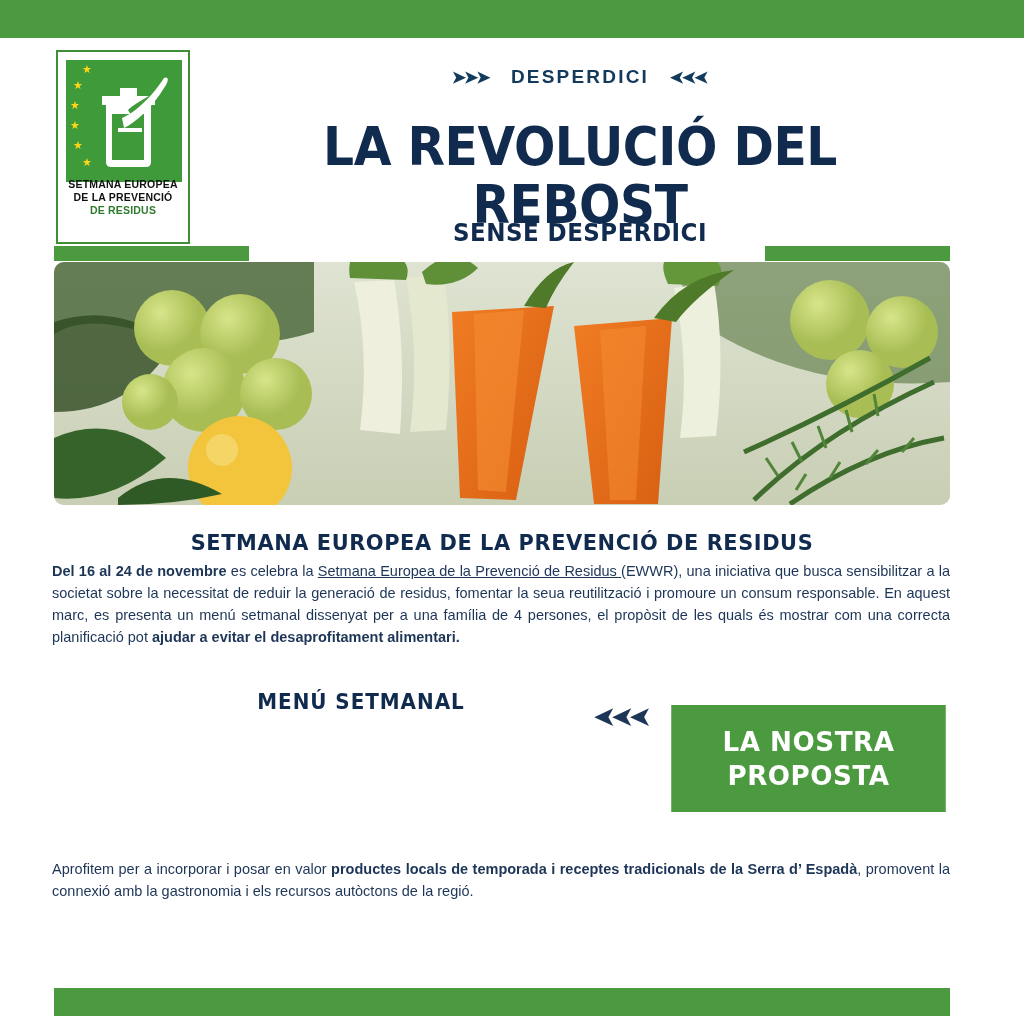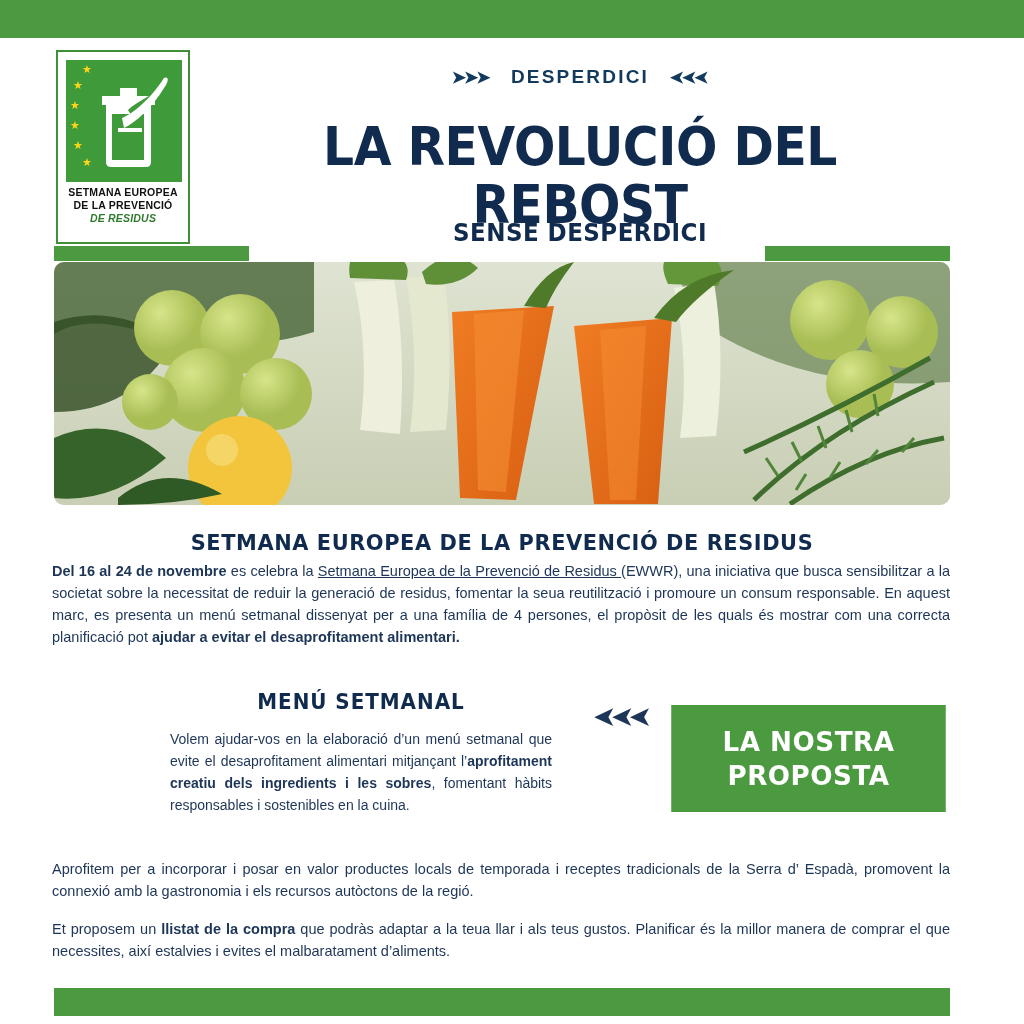--- a/index.html
+++ b/index.html
@@ -67,31 +67,31 @@
     line-height: 11px;
   }
   .logo-hand {
     position: absolute;
     left: 40px; top: 18px;
     width: 72px;
     height: 100px;
   }
   .logo-text {
     position: absolute;
-    left: 0; top: 134px;
+    left: 0; top: 126px;
     width: 130px;
     text-align: center;
     font-family: "Liberation Sans", sans-serif;
     font-weight: bold;
     font-size: 10.5px;
     line-height: 13px;
     color: #111111;
     letter-spacing: 0.2px;
   }
-  .logo-text .g { color: #2f7a2c; font-style: italic; }
+  .logo-text .g { color: #2f7a2c; }
 
   .newsletter-line {
     position: absolute;
     left: 200px; top: 28px;
     width: 760px;
     text-align: center;
     color: #123a5c;
     font-weight: bold;
     font-size: 19px;
     letter-spacing: 2.2px;
@@ -237,21 +237,21 @@
 
   .para2 {
     position: absolute;
     left: 52px; top: 858px;
     width: 898px;
     text-align: justify;
     color: #1d3557;
     font-size: 14.5px;
     line-height: 22px;
   }
-  .para2 b { font-weight: normal; }
+  .para2 b { font-weight: bold; }
 
   .para3 {
     position: absolute;
     left: 52px; top: 918px;
     width: 898px;
     text-align: justify;
     color: #1d3557;
     font-size: 14.5px;
     line-height: 22px;
   }
@@ -381,32 +381,26 @@
   </div>
 
   <div class="sect-title">SETMANA EUROPEA DE LA PREVENCIÓ DE RESIDUS</div>
 
   <div class="para1">
     <b>Del 16 al 24 de novembre</b><span> es celebra la </span><span class="ulink">Setmana Europea de la Prevenció de Residus </span><span>(EWWR), una iniciativa que busca sensibilitzar a la societat sobre la necessitat de reduir la generació de residus, fomentar la seua reutilització i promoure un consum responsable. En aquest marc, es presenta un menú setmanal dissenyat per a una família de 4 persones, el propòsit de les quals és mostrar com una correcta planificació pot </span><b>ajudar a evitar el desaprofitament alimentari.</b>
   </div>
 
   <div class="menu-title">MENÚ SETMANAL</div>
 
-  <div class="menu-text">
-    <span>Volem ajudar-vos en la elaboració d’un menú setmanal que evite el desaprofitament alimentari mitjançant l’</span><b>aprofitament creatiu dels ingredients i les sobres</b><span>, fomentant hàbits responsables i sostenibles en la cuina.</span>
-  </div>
 
   <div class="arrows-left" style="display:inline-block; transform:scaleX(-1);">
     <span>➤➤➤</span>
   </div>
 
   <div class="cta">LA NOSTRA PROPOSTA</div>
 
   <div class="para2">
     <span>Aprofitem per a incorporar i posar en valor </span><b>productes locals de temporada i receptes tradicionals de la Serra d’ Espadà</b><span>, promovent la connexió amb la gastronomia i els recursos autòctons de la regió.</span>
   </div>
 
-  <div class="para3">
-    <span>Et proposem un </span><b>llistat de la compra</b><span> que podràs adaptar a la teua llar i als teus gustos. Planificar és la millor manera de comprar el que necessites, així estalvies i evites el malbaratament d’aliments.</span>
-  </div>
 
   <div class="bottom-bar"></div>
 </div>
 
 </body></html>

